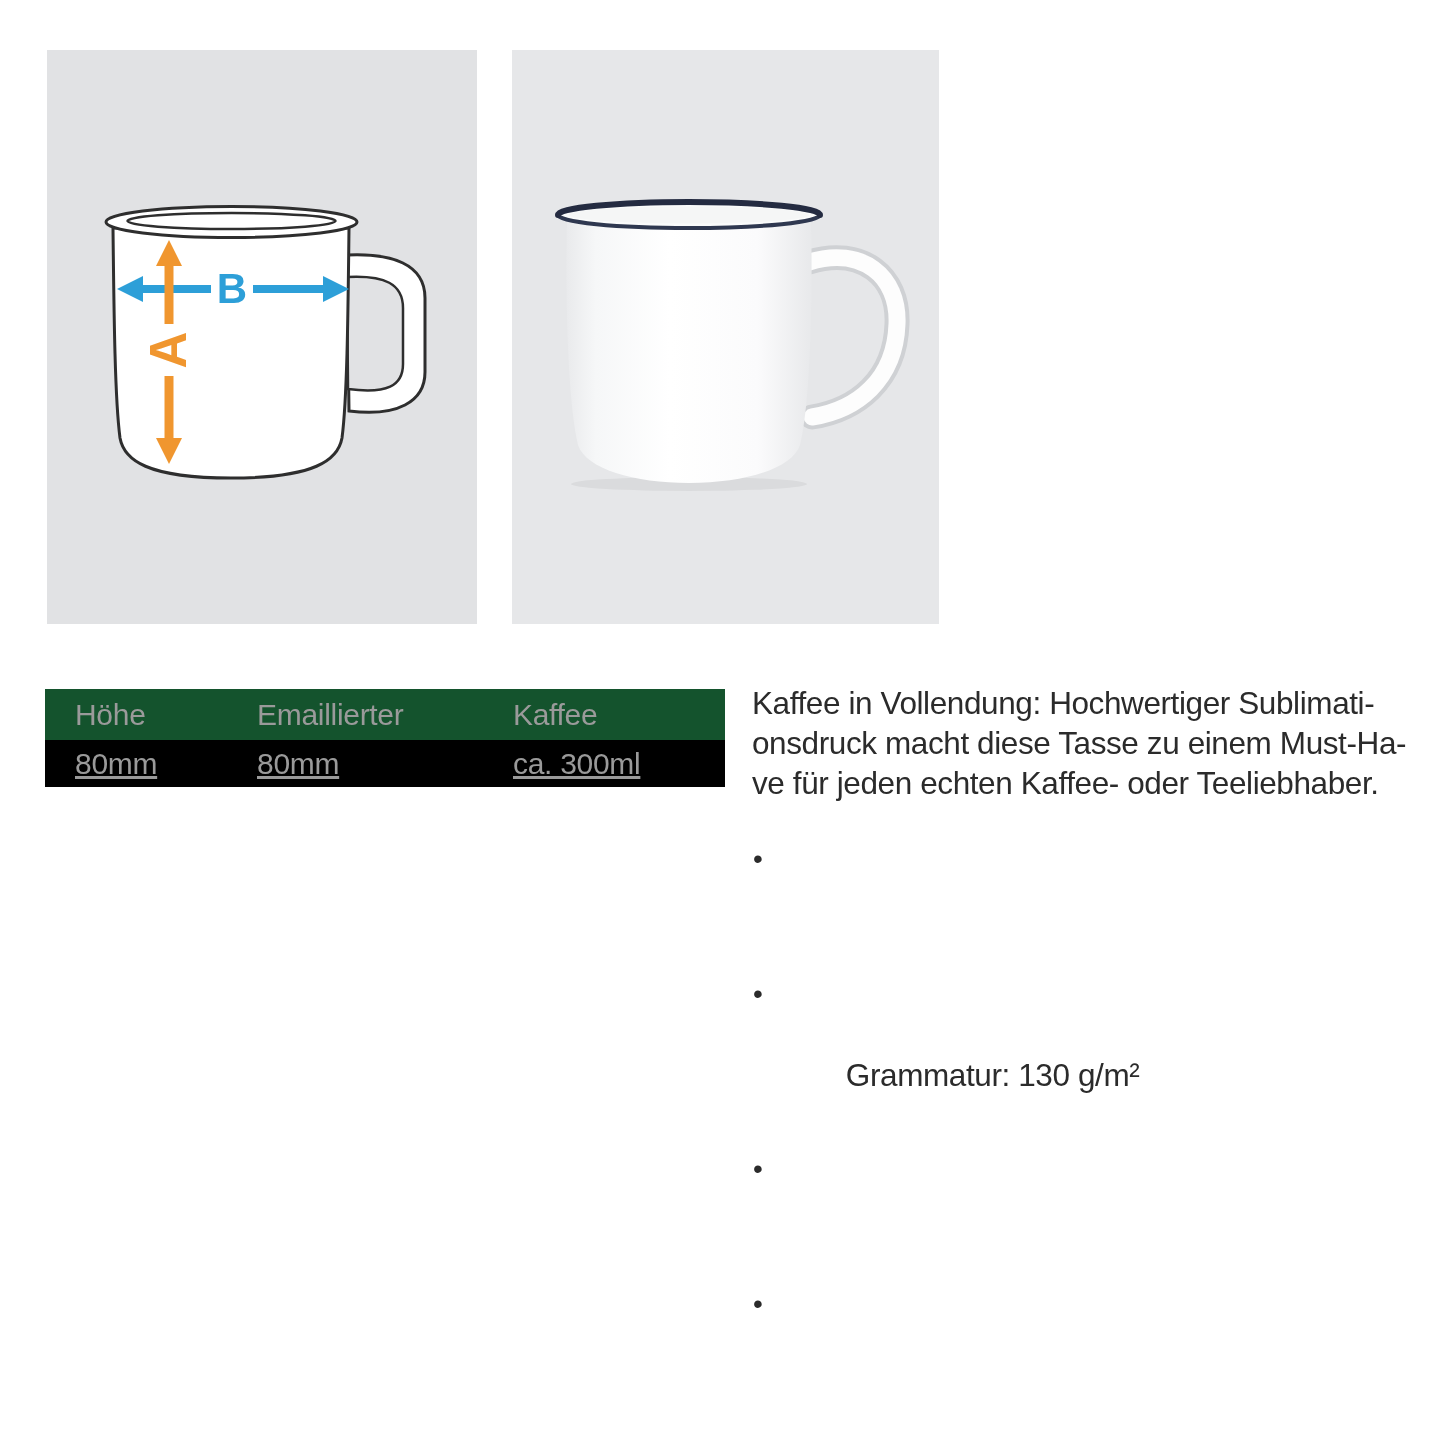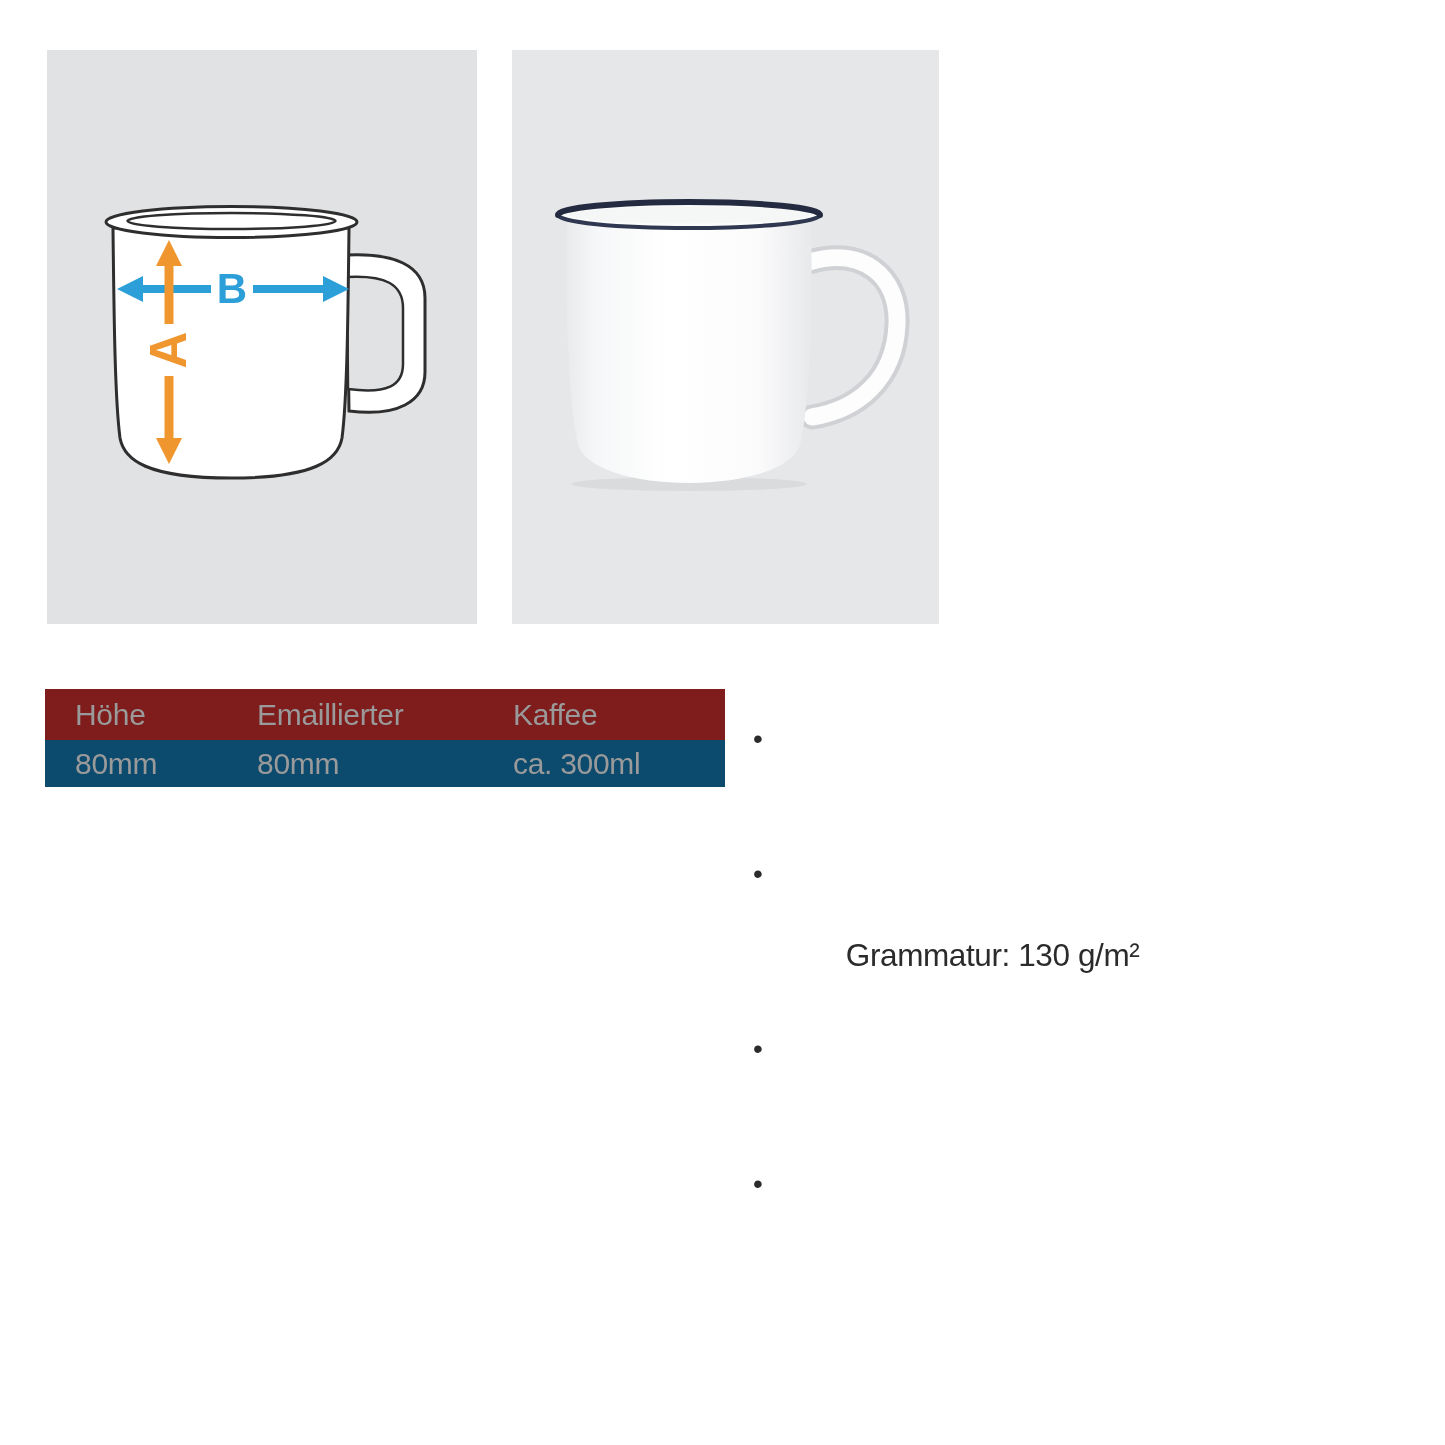--- a/index.html
+++ b/index.html
@@ -29,22 +29,22 @@
     letter-spacing: -0.3px;
     color: #9a9a9a;
     table-layout: fixed;
   }
   .size-table th, .size-table td {
     font-weight: 400;
     text-align: left;
     vertical-align: middle;
     padding: 0;
   }
-  .size-table th { height: 51px; background: #7f1d1d; }
-  .size-table td { height: 47px; background: #0c4a6e; }
+  .size-table th { height: 51px; background: #14532d; }
+  .size-table td { height: 47px; background: #000000; text-decoration: underline; }
   .size-table th:nth-child(1), .size-table td:nth-child(1) { width: 212px; padding-left: 30px; }
   .size-table th:nth-child(2), .size-table td:nth-child(2) { width: 256px; }
   .size-table th:nth-child(3), .size-table td:nth-child(3) { width: 212px; }
 
   .description {
     position: absolute;
     left: 752px; top: 683px;
     width: 676px;
     color: #2b2b2b;
     font-size: 31.5px;
@@ -139,20 +139,23 @@
     <tbody>
       <tr>
         <td>80mm</td>
         <td>80mm</td>
         <td>ca. 300ml</td>
       </tr>
     </tbody>
   </table>
 
   <div class="description">
+    <p class="desc-paragraph">Kaffee in Vollendung: Hochwertiger Sublimati-
+onsdruck macht diese Tasse zu einem Must-Ha-
+ve für jeden echten Kaffee- oder Teeliebhaber.</p>
     <ul class="desc-list">
       <li>
         <span class="bullet">•</span>
       </li>
       <li>
         <span class="bullet">•</span>
         <span>Grammatur: 130 g/m²</span>
       </li>
       <li>
         <span class="bullet">•</span>

